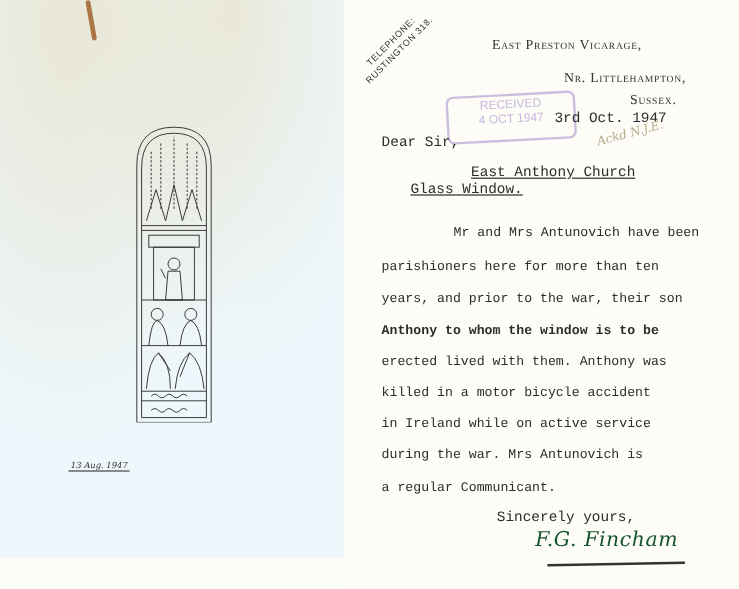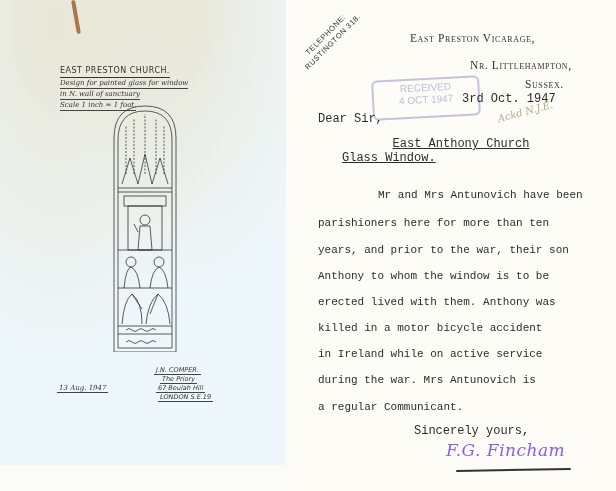--- a/index.html
+++ b/index.html
@@ -79,39 +79,33 @@
     font-family:"Liberation Sans", sans-serif; color:rgba(150,130,200,0.55);
     text-align:center; font-size:10px; line-height:12px; padding-top:2px; box-sizing:border-box;
   }
   .annotation {
     position:absolute; left:497px; top:106px; font-family:"DejaVu Serif", serif; font-style:italic;
     color:#b5ab8a; font-size:10px; transform:rotate(-15deg);
   }
   .closing { left:414px; top:424px; }
   .signature {
     position:absolute; left:446px; top:440px; font-family:"DejaVu Serif", serif; font-style:italic;
-    font-size:17px; color:#8b5cf6; letter-spacing:0.5px;
+    font-size:17px; color:#14532d; letter-spacing:0.5px;
   }
   .sig-line {
     position:absolute; left:456px; top:469px; width:115px; height:2px; background:#333;
     transform:rotate(-1deg); border-radius:2px;
   }
 </style>
 </head>
 <body>
 
 <div class="left-sheet">
   <div class="stain"></div>
 
-  <div class="caption hand">
-    <div><span class="title">EAST PRESTON CHURCH.</span></div>
-    <div><span class="ul">Design for painted glass for window</span></div>
-    <div><span class="ul">in N. wall of sanctuary</span></div>
-    <div><span class="ul">Scale 1 inch = 1 foot.</span></div>
-  </div>
 
   <svg class="window-drawing" viewBox="0 0 66 248" fill="none" stroke="#333" stroke-width="0.8">
 
     <path d="M2 248 V34 Q2 2 33 2 Q64 2 64 34 V248 Z"></path>
     <path d="M6 244 V36 Q6 7 33 7 Q60 7 60 36 V244 Z"></path>
 
     <path d="M14 70 V22 M22 70 V14 M33 70 V10 M44 70 V14 M52 70 V22" stroke-dasharray="2 1.5"></path>
     <path d="M10 80 L18 54 L26 80 M26 80 L33 50 L40 80 M40 80 L48 54 L56 80"></path>
     <line x1="6" y1="84" x2="60" y2="84"></line>
     <line x1="6" y1="88" x2="60" y2="88"></line>
@@ -131,26 +125,20 @@
 
     <path d="M10 220 Q12 196 20 190 Q30 198 30 220 M34 220 Q36 198 46 190 Q56 198 58 220"></path>
     <path d="M20 190 L30 205 M46 190 L38 210"></path>
 
     <line x1="6" y1="222" x2="60" y2="222"></line>
     <path d="M14 226 q3 -3 6 0 q3 3 6 0 q3 -3 6 0 q3 3 6 0 q3 -3 6 0"></path>
     <line x1="6" y1="230" x2="60" y2="230"></line>
     <path d="M14 238 q3 -3 6 0 q3 3 6 0 q3 -3 6 0 q3 3 6 0 q3 -3 6 0"></path>
   </svg>
 
-  <div class="maker">
-    <div>J.N. COMPER.</div>
-    <div>The Priory</div>
-    <div>67 Beulah Hill</div>
-    <div>LONDON S.E.19</div>
-  </div>
 
   <div class="design-date">13 Aug. 1947</div>
 </div>
 <div class="left-bottom"></div>
 
 <div class="right-sheet"></div>
 
 <div class="tel">
   <div>TELEPHONE:</div>
   <div>RUSTINGTON 318.</div>
@@ -171,21 +159,21 @@
 <div class="typed salutation">Dear Sir,</div>
 
 <div class="typed subject">
   <div><span>East Anthony Church</span></div>
   <div style="text-align:left;padding-left:26px;"><span>Glass Window.</span></div>
 </div>
 
 <div class="typed body-line" style="top:189px;left:378px;">Mr and Mrs Antunovich have been</div>
 <div class="typed body-line" style="top:217px;">parishioners here for more than ten</div>
 <div class="typed body-line" style="top:244px;">years, and prior to the war, their son</div>
-<div class="typed body-line" style="top:270px;">Anthony to whom the window is to be</div>
+<div class="typed body-line" style="top:270px;font-weight:bold;">Anthony to whom the window is to be</div>
 <div class="typed body-line" style="top:296px;">erected lived with them.  Anthony was</div>
 <div class="typed body-line" style="top:322px;">killed in a motor bicycle accident</div>
 <div class="typed body-line" style="top:348px;">in Ireland while on active service</div>
 <div class="typed body-line" style="top:374px;text-align:center;">during the war.  Mrs Antunovich is</div>
 <div class="typed body-line" style="top:401px;">a regular Communicant.</div>
 
 <div class="typed closing">Sincerely yours,</div>
 <div class="signature">F.G. Fincham</div>
 <div class="sig-line"></div>
 

